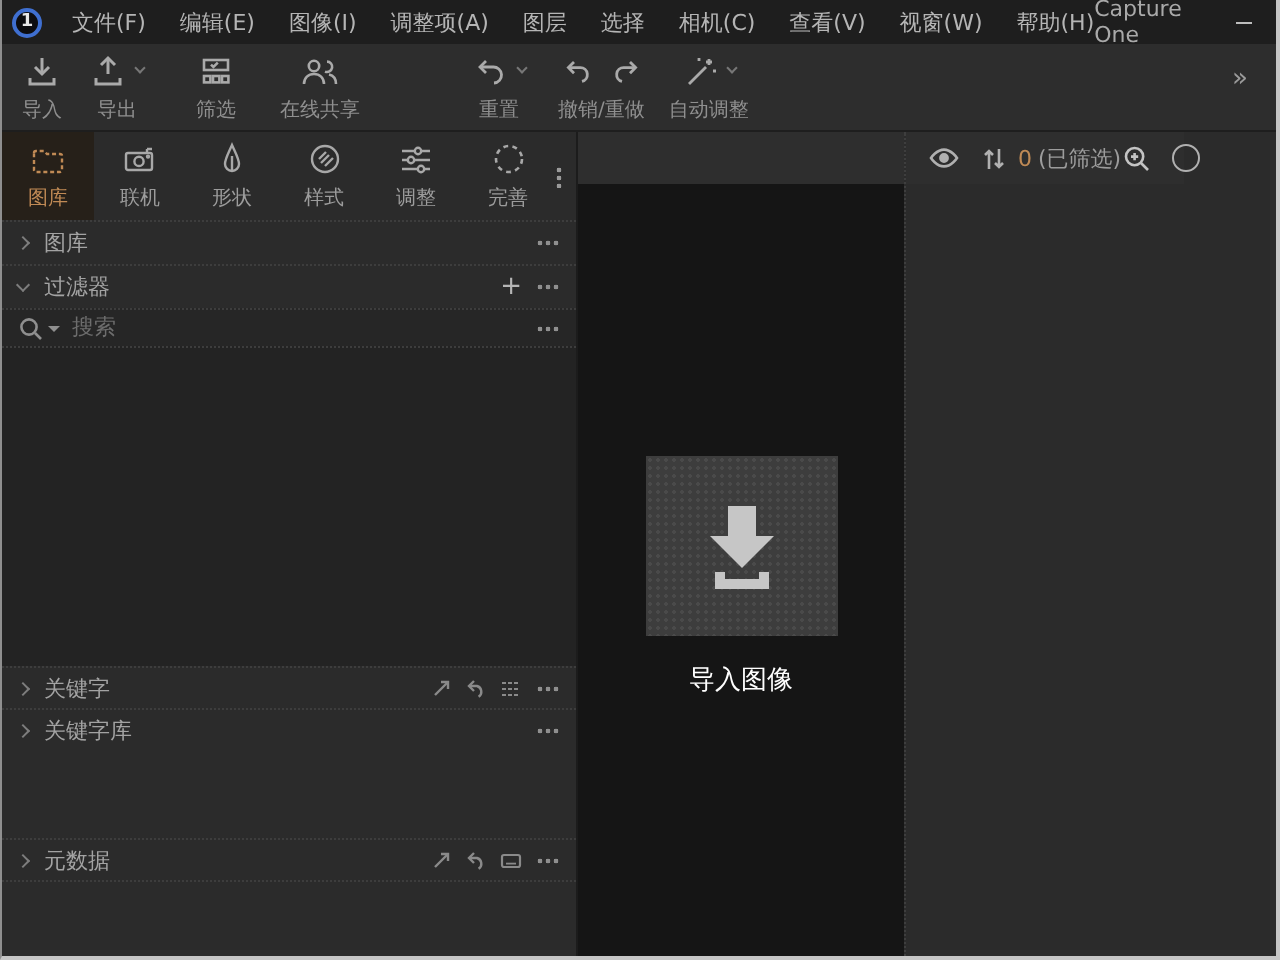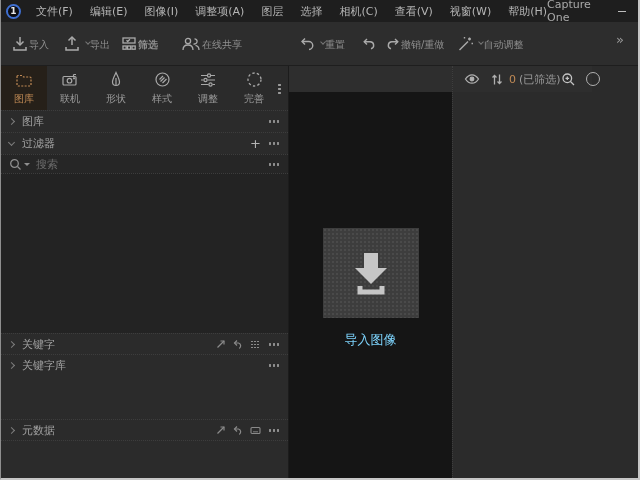--- a/index.html
+++ b/index.html
@@ -18,21 +18,21 @@
   .menu-item { cursor:default;text-align:right; }
   .title-right { margin-left:auto; display:flex; align-items:center; }
   .app-title { color:#a9a9a9; font-size:11px; margin-right:18px; }
   .win-controls { display:flex; align-items:center; }
   .win-btn { width:26px; height:22px; display:flex; align-items:center; justify-content:center; color:#bdbdbd; font-size:12px; }
   .min-glyph { width:8px; height:1px; background:#bdbdbd; display:inline-block; }
 
   
   .toolbar { position:absolute; left:0; top:22px; right:0; height:44px; background:#2d2d2d;
              border-bottom:1px solid #1e1e1e; display:flex; align-items:center; }
-  .tb-btn { display:flex; flex-direction:row; align-items:center; justify-content:center;
+  .tb-btn { display:flex; flex-direction:column; align-items:center; justify-content:center;
             color:#989898; font-size:10px; height:40px; }
   .tb-icon { height:20px; display:flex; align-items:center; color:#aaaaaa; }
   .tb-label { margin-top:2px; white-space:nowrap; color:#8f8f8f; }
   .ddchev { width:4px; height:4px; border-right:1px solid #777; border-bottom:1px solid #777;
             transform:rotate(45deg); display:inline-block; margin-left:5px; margin-bottom:3px; }
   .tb-double { display:flex; gap:8px; align-items:center; }
   .tb-overflow { position:absolute; right:14px; top:10px; color:#9a9a9a; font-size:13px; }
 
   
   .main-row { position:absolute; left:0; top:66px; right:0; bottom:0; display:flex; }
@@ -75,21 +75,21 @@
   .panel-footer { height:38px; flex:0 0 auto; background:#2b2b2b; border-top:1px dotted #3d3d3d; }
 
   
   .viewer { width:164px; flex:0 0 auto; display:flex; flex-direction:column; border-left:1px solid #1c1c1c; }
   .viewer-toolbar { height:26px; background:#2e2e2e; flex:0 0 auto; }
   .viewer-area { flex:1; background:#151515; display:flex; flex-direction:column; align-items:center; }
   .import-tile { margin-top:136px; width:96px; height:90px; background:#3d3d3d;
                  background-image:radial-gradient(circle,#4a4a4a 0.8px,transparent 1px); background-size:4px 4px;
                  display:flex; align-items:center; justify-content:center; cursor:pointer; }
   .import-tile svg { color:#c6c6c6; }
-  .import-label { margin-top:13px; color:#7dd3fc; font-size:13px; }
+  .import-label { margin-top:13px; color:#ffffff; font-size:13px; }
 
   
   .browser { flex:1; display:flex; flex-direction:row; border-left:1px dotted #3e3e3e; }
   .browser-toolbar { height:26px; background:#2e2e2e; flex:0 0 auto; display:flex; align-items:center;
                      padding:0 6px; color:#b5b5b5; position:relative; }
   .bt-icon { display:flex; align-items:center; margin:0 5px; color:#b0b0b0; }
   .count { flex:1; text-align:center; font-size:11px; color:#9c9c9c; }
   .count-val { color:#c08a55; margin-right:3px; }
   .zoom-wrap { color:#c4c4c4; display:flex; align-items:center; margin-right:10px; }
   .partial-circle { width:14px; height:14px; border:1.5px solid #b0b0b0; border-radius:50%;
@@ -146,21 +146,21 @@
       <span class="tb-icon">
         <svg width="18" height="18" viewBox="0 0 18 18" fill="none" stroke="currentColor" stroke-width="1.5">
             <path d="M9 10V2"></path>
             <path d="M5.5 5.5L9 2l3.5 3.5"></path>
             <path d="M3 12v3h12v-3"></path>
           </svg>
         <span class="ddchev"></span>
       </span>
       <span class="tb-label">导出</span>
     </div>
-    <div class="tb-btn" style="margin-left:10px;font-weight:bold;">
+    <div class="tb-btn" style="margin-left:26px;">
       <span class="tb-icon">
         <svg width="18" height="18" viewBox="0 0 18 18" fill="none" stroke="currentColor" stroke-width="1.3">
             <rect x="3" y="3" width="12" height="5"></rect>
             <path d="M6.5 5.3l1.2 1.2 2.2-2.2"></path>
             <rect x="3" y="11" width="3.2" height="3.2"></rect>
             <rect x="7.5" y="11" width="3.2" height="3.2"></rect>
             <rect x="12" y="11" width="3.2" height="3.2"></rect>
           </svg>
       </span>
       <span class="tb-label">筛选</span>

